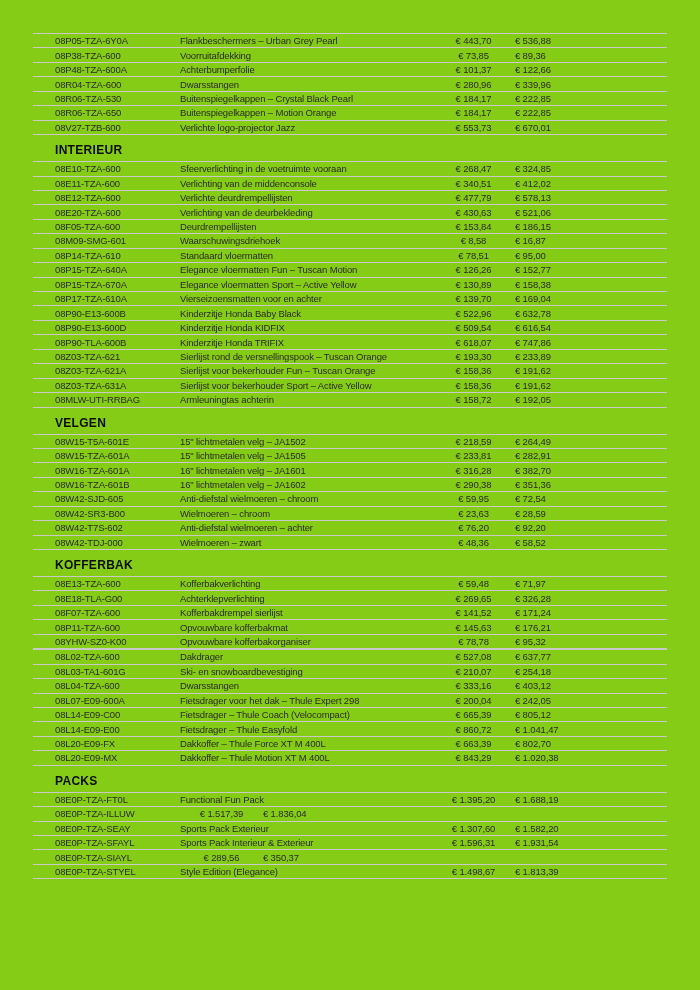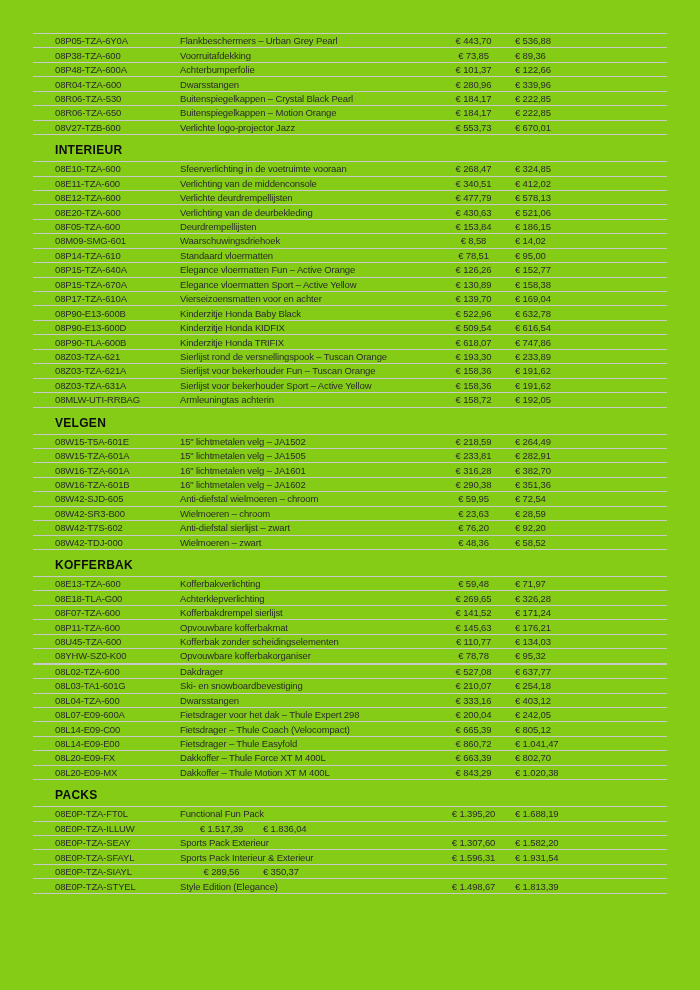--- a/index.html
+++ b/index.html
@@ -149,31 +149,31 @@
           <div class="prow">
             <div class="cell-part">08F05-TZA-600</div>
             <div class="cell-desc">Deurdrempellijsten</div>
             <div class="cell-p1">€ 153,84</div>
             <div class="cell-p2">€ 186,15</div>
           </div>
           <div class="prow">
             <div class="cell-part">08M09-SMG-601</div>
             <div class="cell-desc">Waarschuwingsdriehoek</div>
             <div class="cell-p1">€ 8,58</div>
-            <div class="cell-p2">€ 14,02</div>
+            <div class="cell-p2">€ 16,87</div>
           </div>
           <div class="prow">
             <div class="cell-part">08P14-TZA-610</div>
             <div class="cell-desc">Standaard vloermatten</div>
             <div class="cell-p1">€ 78,51</div>
             <div class="cell-p2">€ 95,00</div>
           </div>
           <div class="prow">
             <div class="cell-part">08P15-TZA-640A</div>
-            <div class="cell-desc">Elegance vloermatten Fun – Active Orange</div>
+            <div class="cell-desc">Elegance vloermatten Fun – Tuscan Motion</div>
             <div class="cell-p1">€ 126,26</div>
             <div class="cell-p2">€ 152,77</div>
           </div>
           <div class="prow">
             <div class="cell-part">08P15-TZA-670A</div>
             <div class="cell-desc">Elegance vloermatten Sport – Active Yellow</div>
             <div class="cell-p1">€ 130,89</div>
             <div class="cell-p2">€ 158,38</div>
           </div>
           <div class="prow">
@@ -260,21 +260,21 @@
             <div class="cell-p2">€ 72,54</div>
           </div>
           <div class="prow">
             <div class="cell-part">08W42-SR3-B00</div>
             <div class="cell-desc">Wielmoeren – chroom</div>
             <div class="cell-p1">€ 23,63</div>
             <div class="cell-p2">€ 28,59</div>
           </div>
           <div class="prow">
             <div class="cell-part">08W42-T7S-602</div>
-            <div class="cell-desc">Anti-diefstal sierlijst – zwart</div>
+            <div class="cell-desc">Anti-diefstal wielmoeren – achter</div>
             <div class="cell-p1">€ 76,20</div>
             <div class="cell-p2">€ 92,20</div>
           </div>
           <div class="prow">
             <div class="cell-part">08W42-TDJ-000</div>
             <div class="cell-desc">Wielmoeren – zwart</div>
             <div class="cell-p1">€ 48,36</div>
             <div class="cell-p2">€ 58,52</div>
           </div>
         </div>
@@ -300,26 +300,20 @@
             <div class="cell-p1">€ 141,52</div>
             <div class="cell-p2">€ 171,24</div>
           </div>
           <div class="prow">
             <div class="cell-part">08P11-TZA-600</div>
             <div class="cell-desc">Opvouwbare kofferbakmat</div>
             <div class="cell-p1">€ 145,63</div>
             <div class="cell-p2">€ 176,21</div>
           </div>
           <div class="prow">
-            <div class="cell-part">08U45-TZA-600</div>
-            <div class="cell-desc">Kofferbak zonder scheidingselementen</div>
-            <div class="cell-p1">€ 110,77</div>
-            <div class="cell-p2">€ 134,03</div>
-          </div>
-          <div class="prow">
             <div class="cell-part">08YHW-SZ0-K00</div>
             <div class="cell-desc">Opvouwbare kofferbakorganiser</div>
             <div class="cell-p1">€ 78,78</div>
             <div class="cell-p2">€ 95,32</div>
           </div>
         </div>
       </section>
       <section>
         <div class="ptable">
           <div class="prow">

